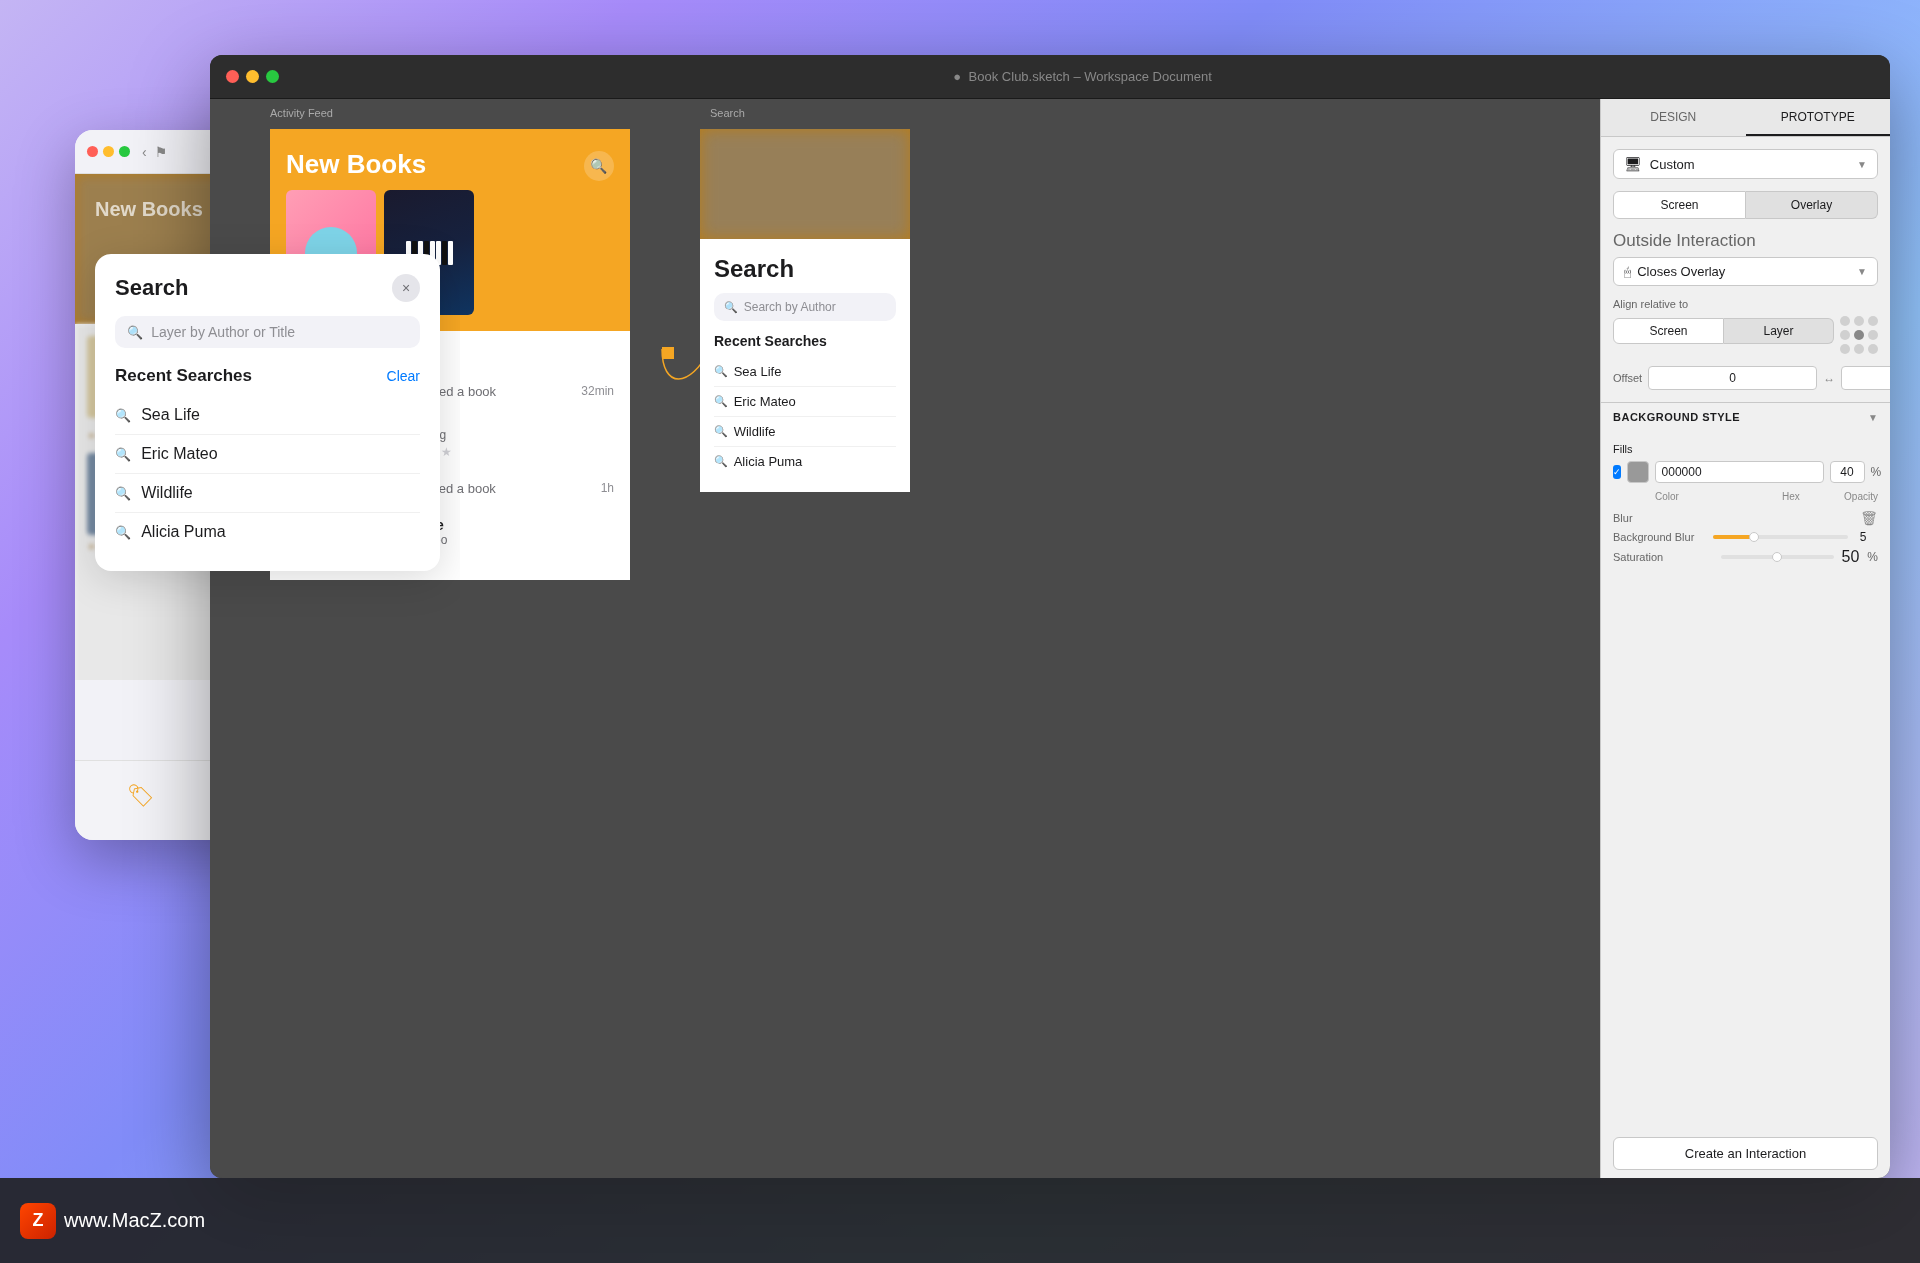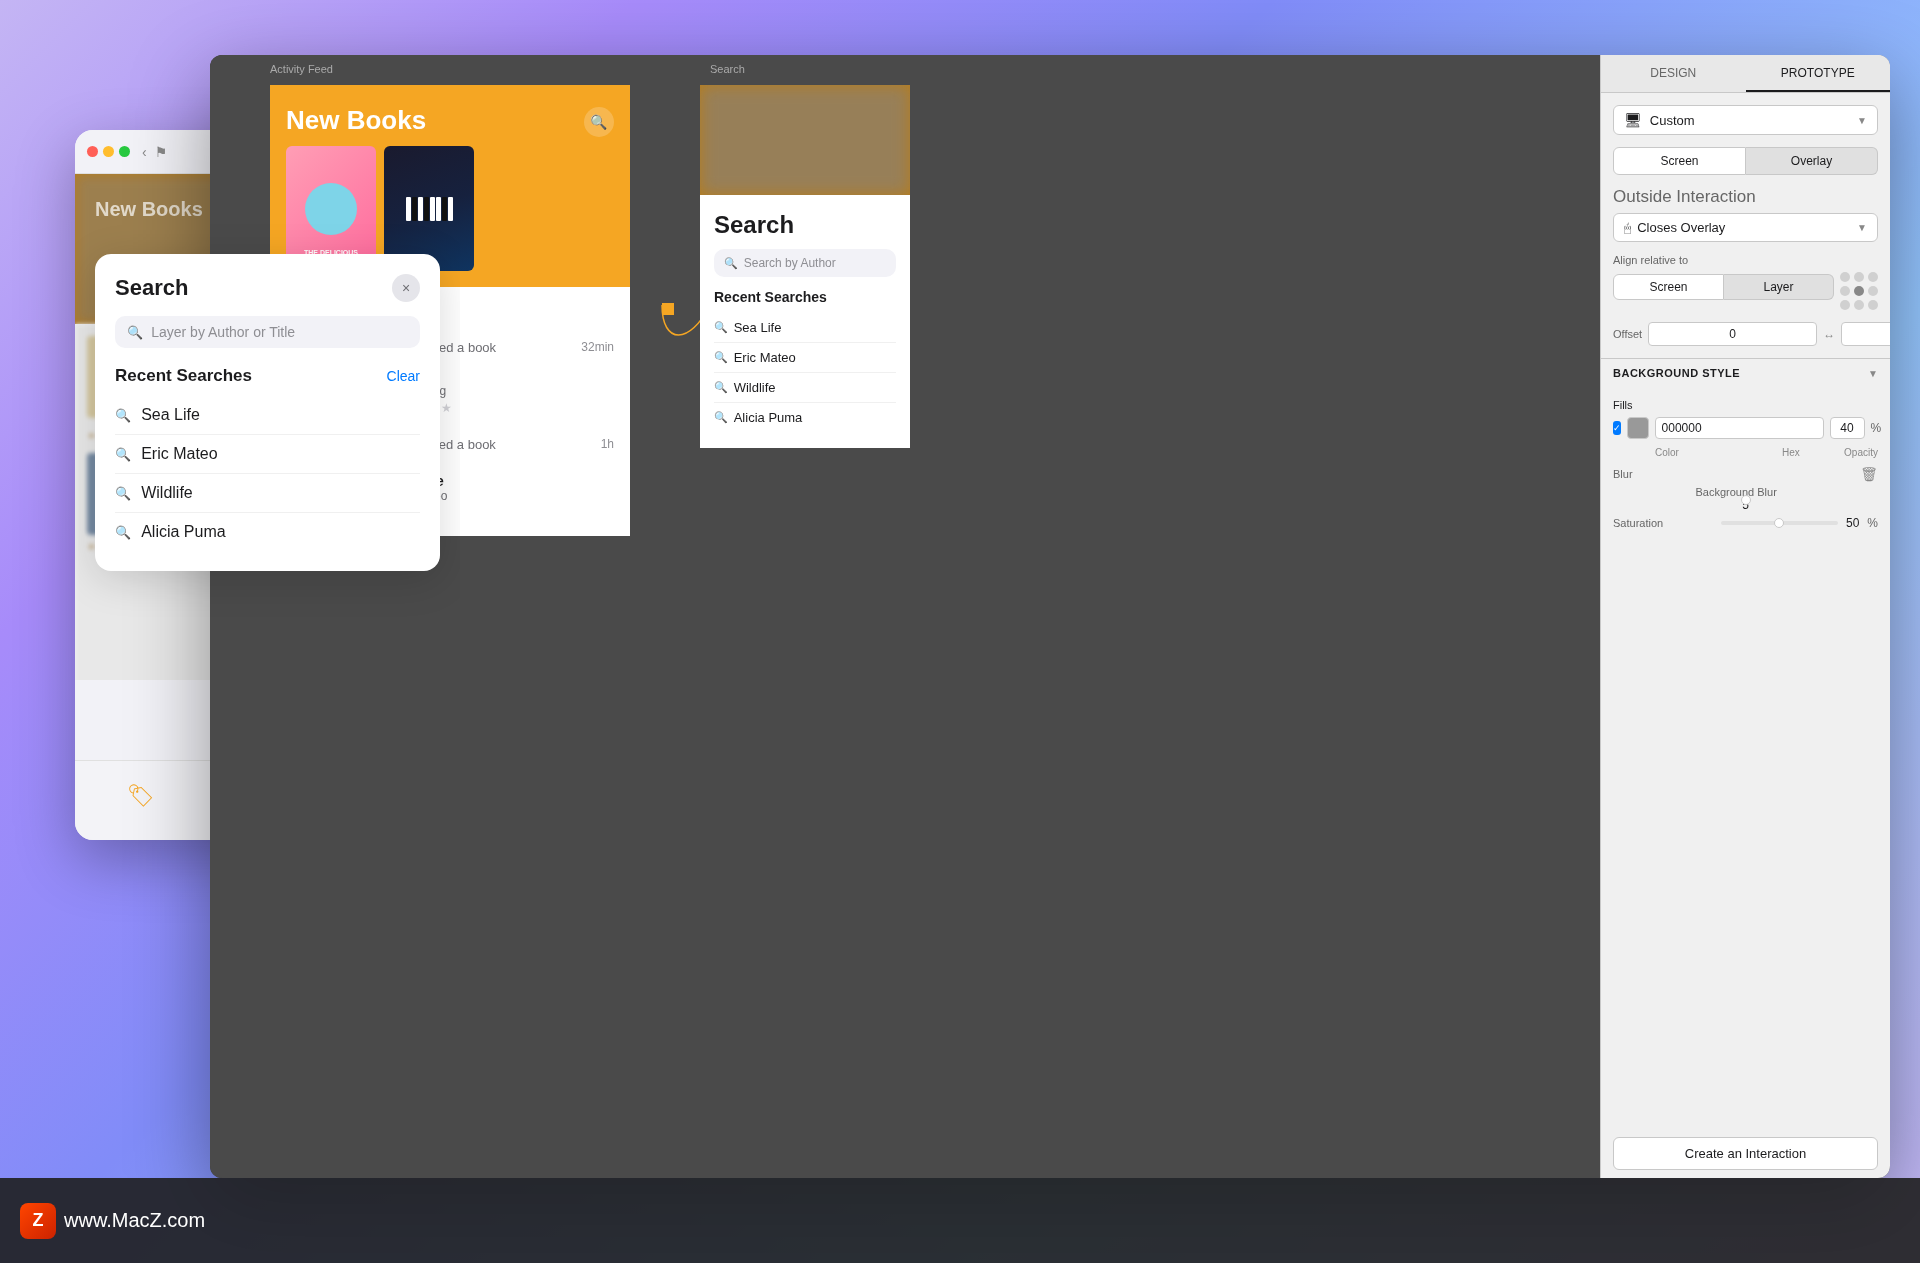--- a/index.html
+++ b/index.html
@@ -421,37 +421,36 @@
       justify-content: space-between;
       margin-bottom: 4px;
     }
     .blur-label { font-size: 11px; color: #666; font-weight: 500; }
     .blur-delete { color: #888; font-size: 14px; cursor: pointer; }
     .bg-blur-row {
       display: flex;
       align-items: center;
       gap: 0;
       margin-bottom: 4px;
-      flex-direction: column;
     }
     .bg-blur-label { font-size: 11px; color: #666; width: 100px; }
     .bg-blur-value {
       font-size: 12px;
       color: #1c1c1e;
       width: 30px;
       text-align: center;
     }
     .saturation-row {
       display: flex;
       align-items: center;
       gap: 8px;
       margin-bottom: 12px;
     }
     .sat-label { font-size: 11px; color: #666; width: 100px; }
-    .sat-percent { font-size: 12px; color: #1c1c1e; }
+    .sat-percent { font-size: 16px; color: #1c1c1e; }
     .sat-percent-sym { font-size: 12px; color: #666; }
 
     
     .create-interaction-btn {
       margin: 8px 12px;
       background: white;
       border: 1px solid #c8c8c8;
       border-radius: 6px;
       padding: 8px 0;
       text-align: center;
@@ -620,20 +619,31 @@
       <span class="tab-icon tab-icon-inactive">⊞</span>
     </div>
     <div class="tab-item">
       <span class="tab-icon tab-icon-inactive">📊</span>
     </div>
   </div>
 </div>
 
 <div class="sketch-window">
 
+  <div class="sketch-titlebar">
+    <div class="traffic-lights">
+      <div class="tl2 tl2-red"></div>
+      <div class="tl2 tl2-yellow"></div>
+      <div class="tl2 tl2-green"></div>
+    </div>
+    <span class="sketch-title">
+      <span>●</span>
+      <span>Book Club.sketch – Workspace Document</span>
+    </span>
+  </div>
 
   <div class="sketch-body">
 
     <div class="sketch-canvas">
 
       <span class="canvas-label" style="top:8px;left:60px;">Activity Feed</span>
 
       <div style="position:absolute;top:30px;left:60px;width:360px;background:#f2f2f7;overflow:hidden;border-radius:0;">
 
         <div style="background:#f5a623;padding:20px 16px 16px;position:relative;">

